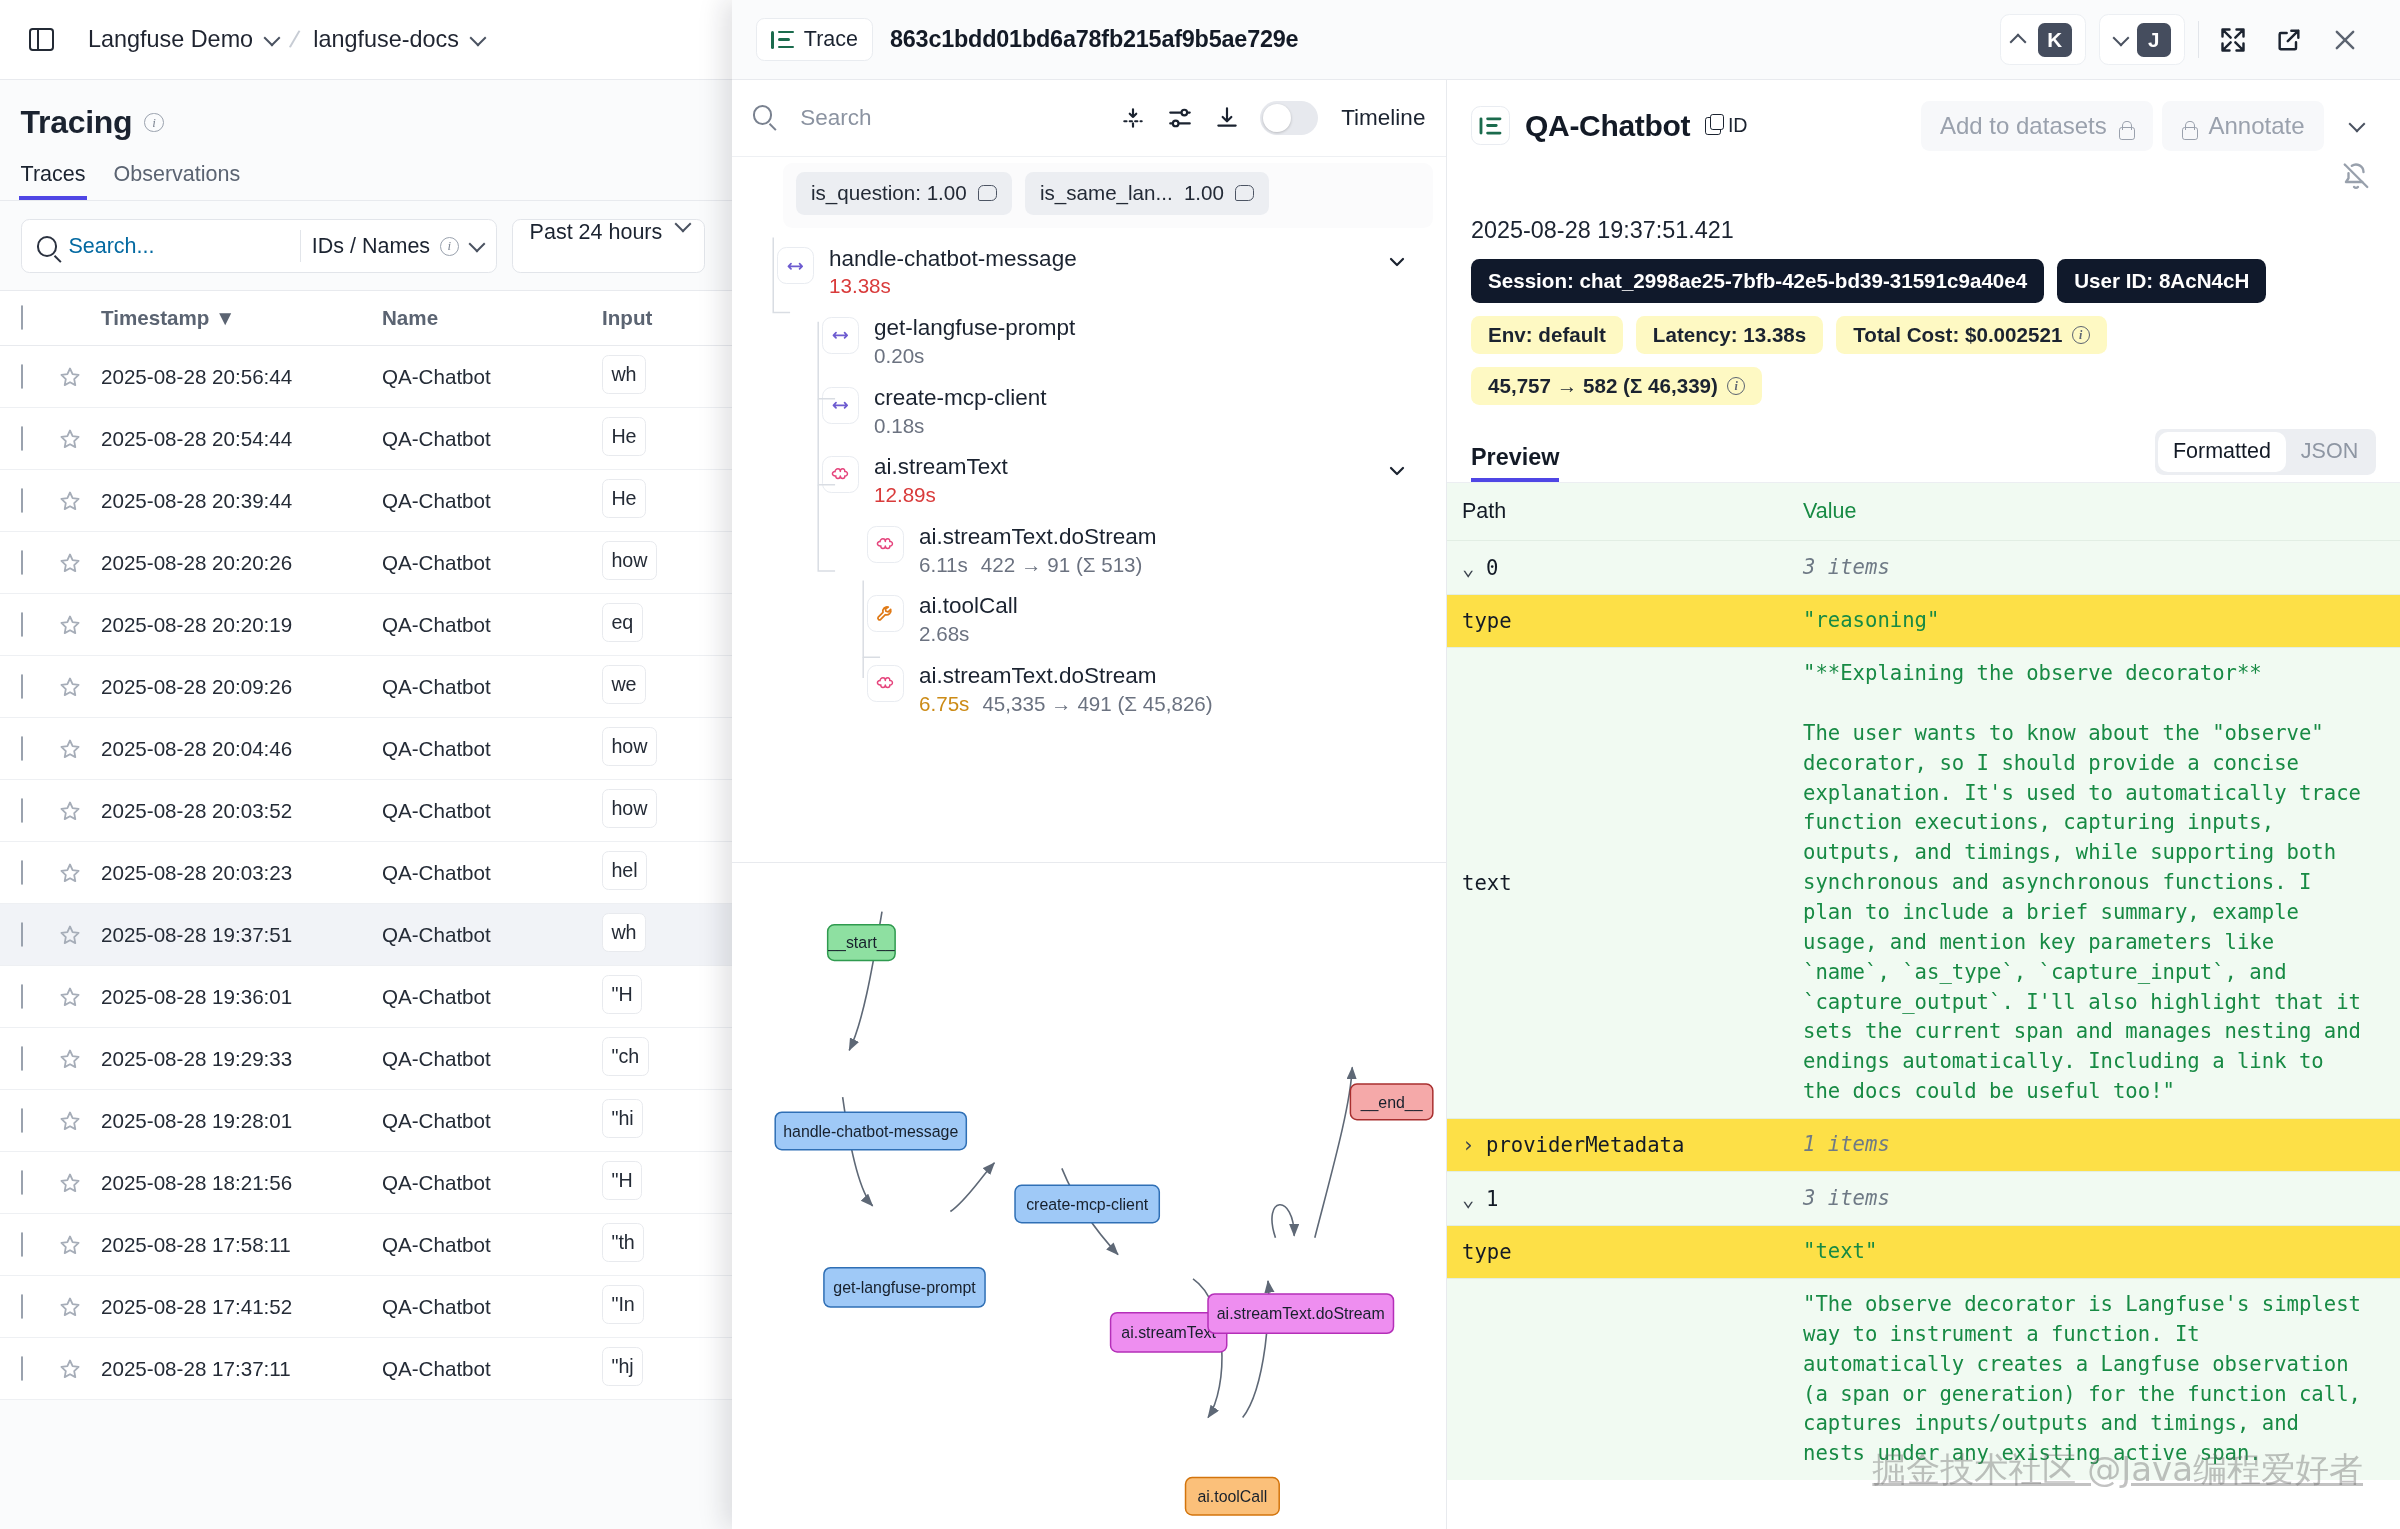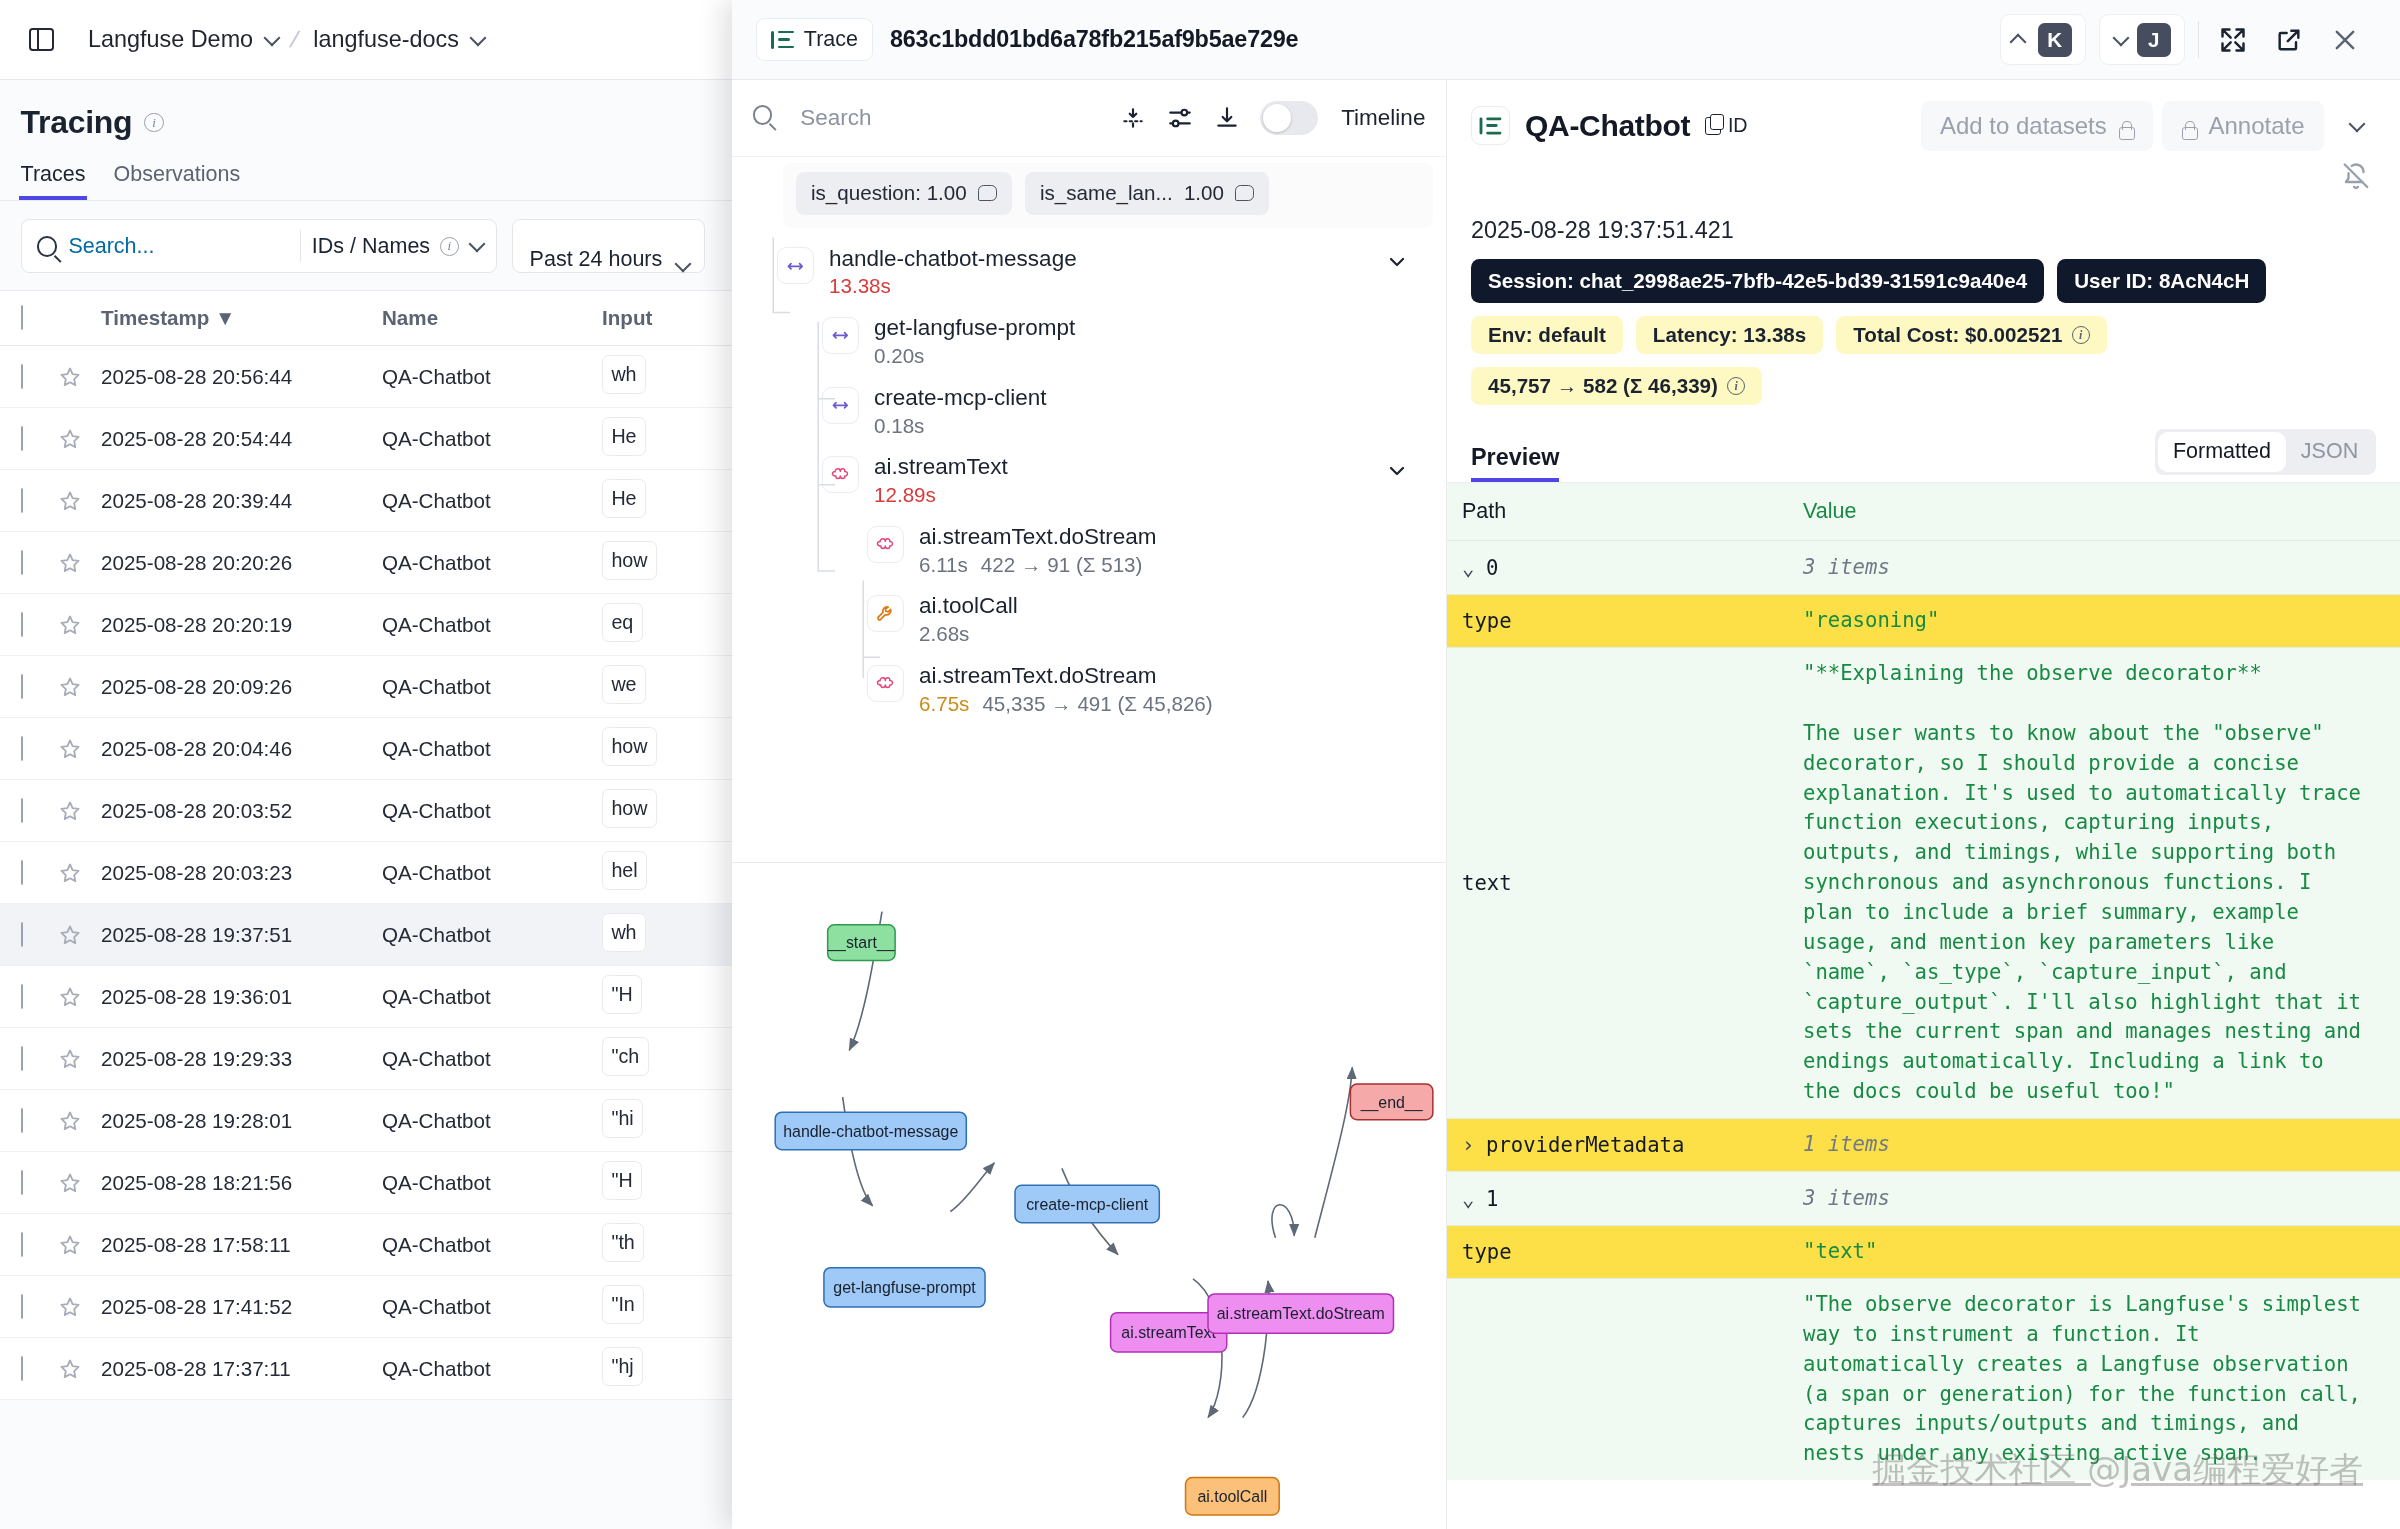--- a/index.html
+++ b/index.html
@@ -63,21 +63,21 @@
     height: 54px; border: 0.9px solid #e2e5ea; border-radius: 8.4px; background: #fff;
     display: flex; align-items: center; gap: 11.2px; padding: 0 15px; min-width: 476px;
   }
   .mag { width: 20.6px; height: 20.6px; border: 2.4px solid #2b3240; border-radius: 50%; position: relative; flex: none; }
   .mag:after { content:""; position:absolute; right:-7.5px; bottom:-5.6px; width:9.4px; height:2.4px; background:#2b3240; transform: rotate(45deg); }
   .search-ph { font-size: 21.5px; color: #0369a1; flex: 1; }
   .sel-label { font-size: 21.5px; color: #1b2330; display:flex; align-items:center; gap: 9.4px; }
   .divider-v { width:0.9px; height: 32px; background: #e2e5ea; }
   .range-box {
     height: 54px; border: 0.9px solid #e2e5ea; border-radius: 8.4px; background: #fff;
-    display:flex; align-items:flex-end; gap: 13px; padding: 0 17px; font-size: 21.5px; color:#1b2330;
+    display:flex; align-items:flex-start; gap: 13px; padding: 0 17px; font-size: 21.5px; color:#1b2330;
   }
 
   table.traces { width: 100%; border-collapse: collapse; background: #fff; }
   table.traces th {
     text-align: left; font-size: 20.6px; font-weight: 700; color: #5b6472;
     padding: 15px 0; border-top: 0.9px solid #e8eaee; border-bottom: 0.9px solid #e8eaee;
     background: #fff; white-space: nowrap;
   }
   table.traces td {
     font-size: 20.6px; color: #242b36; padding: 0; height: 62px;

